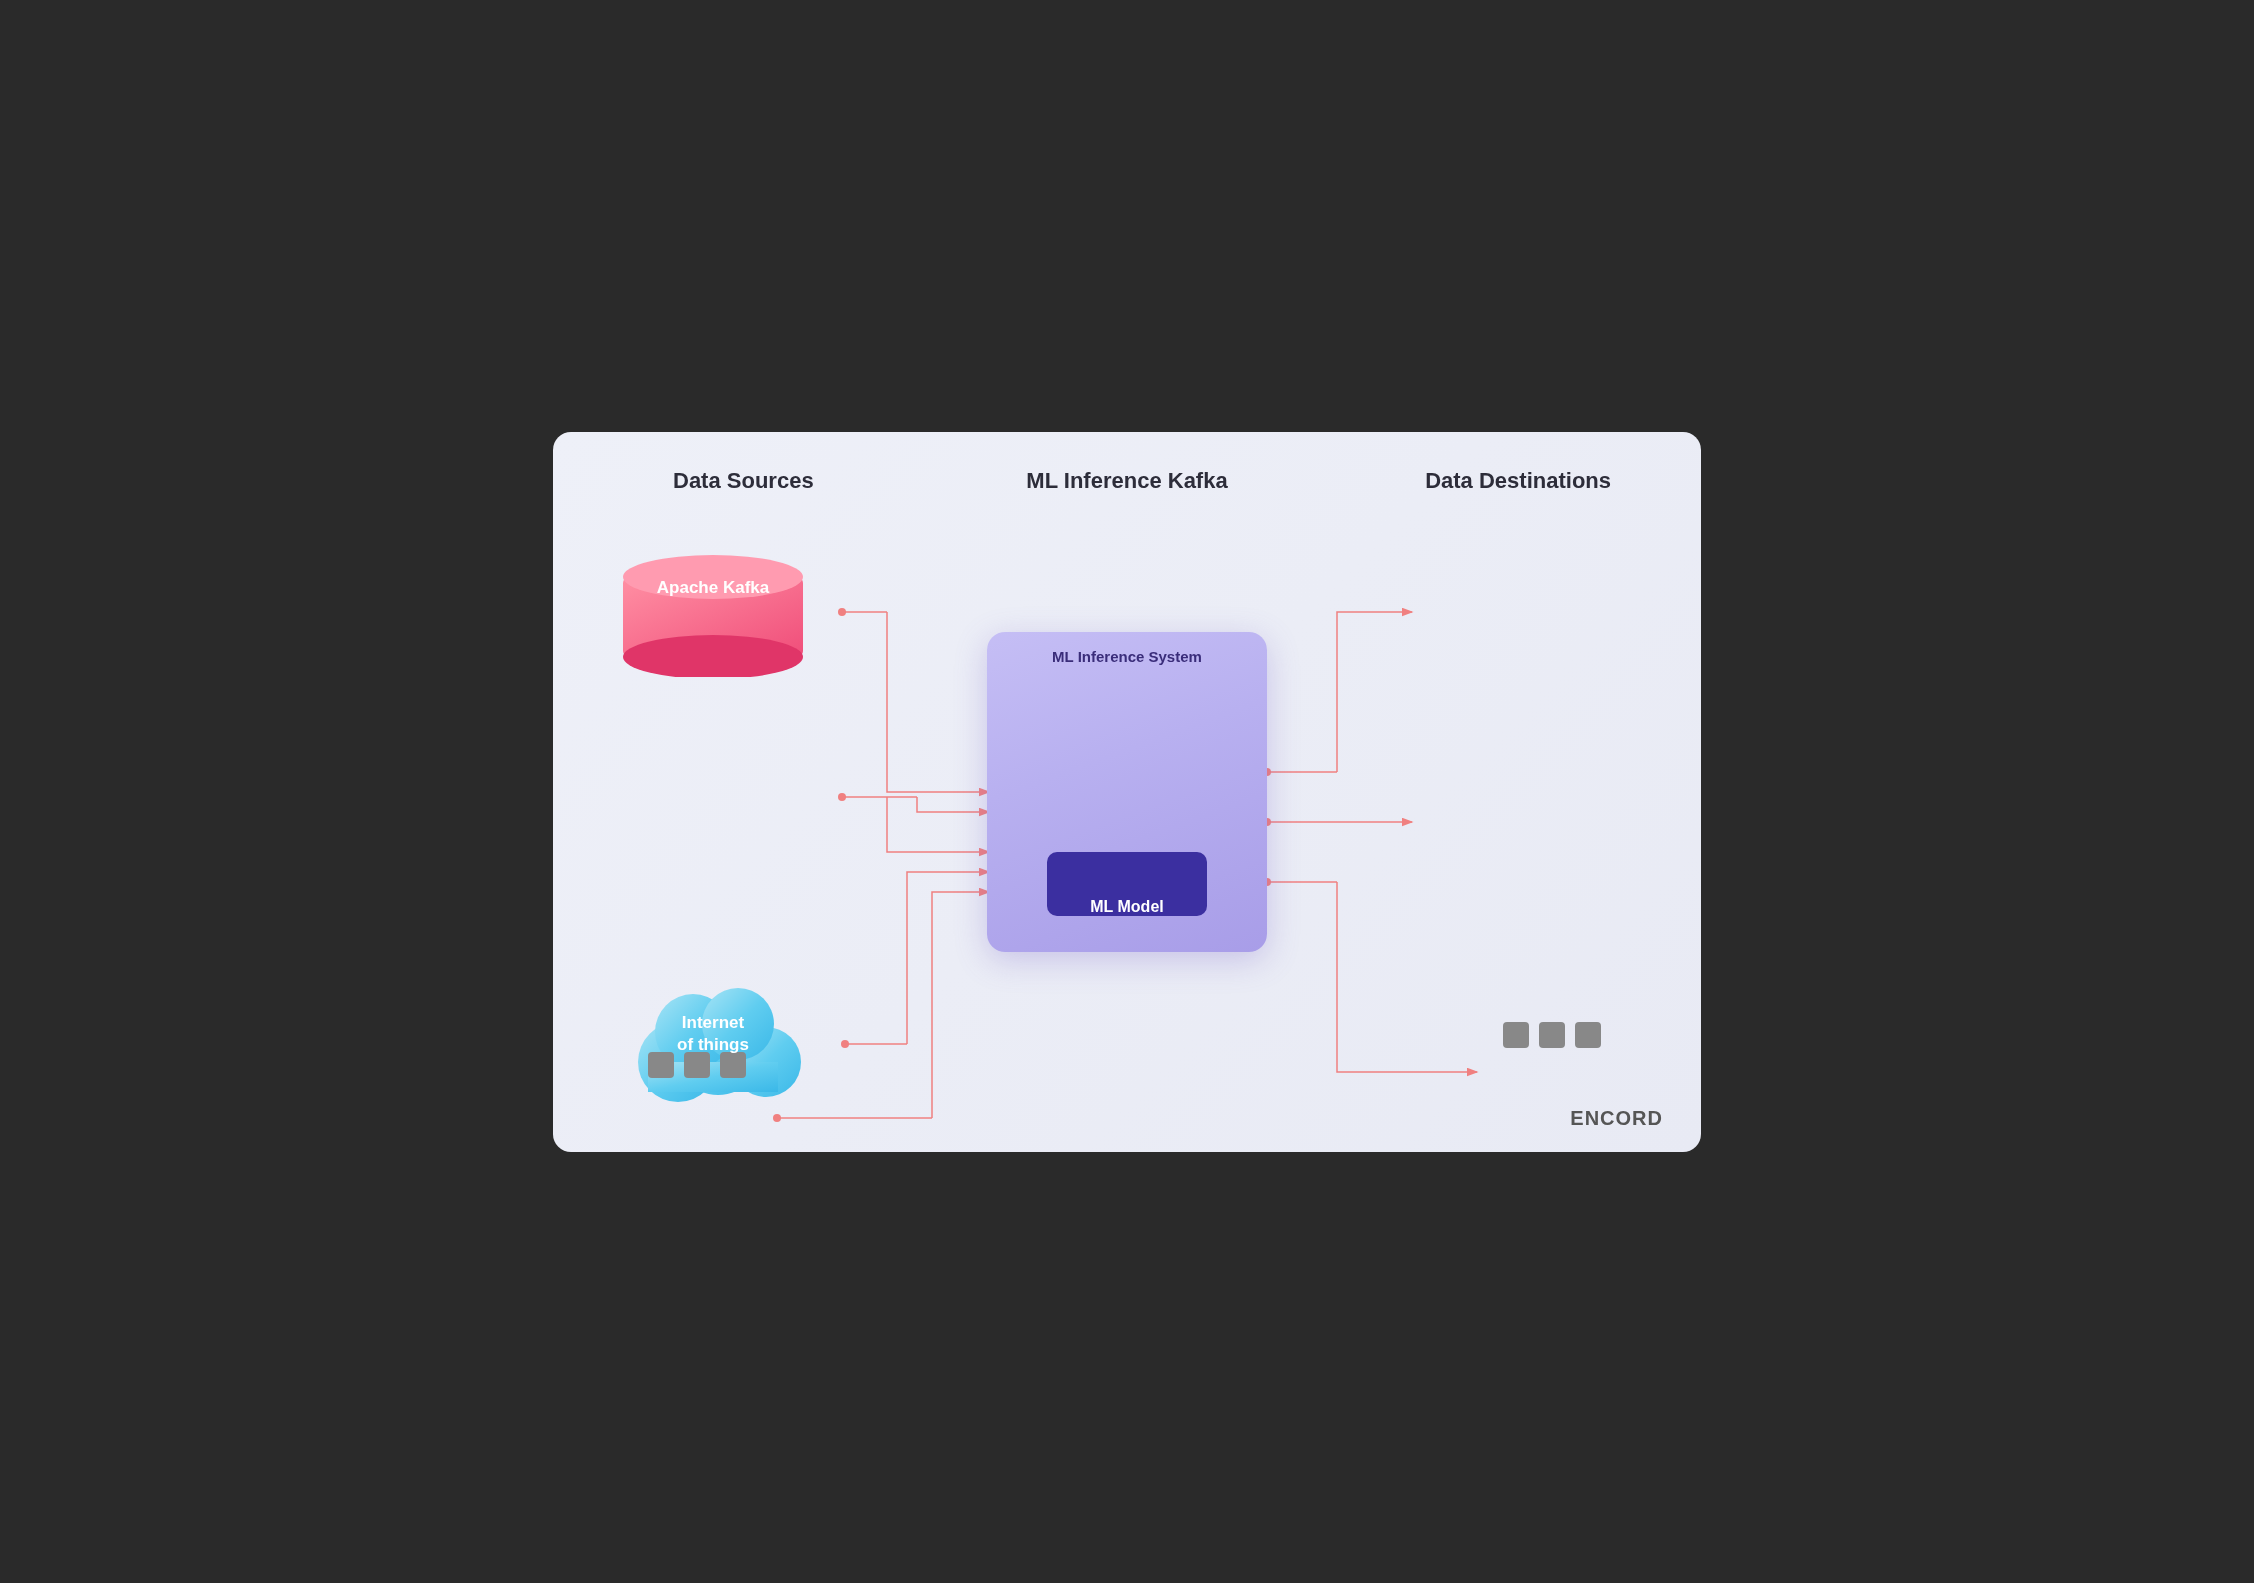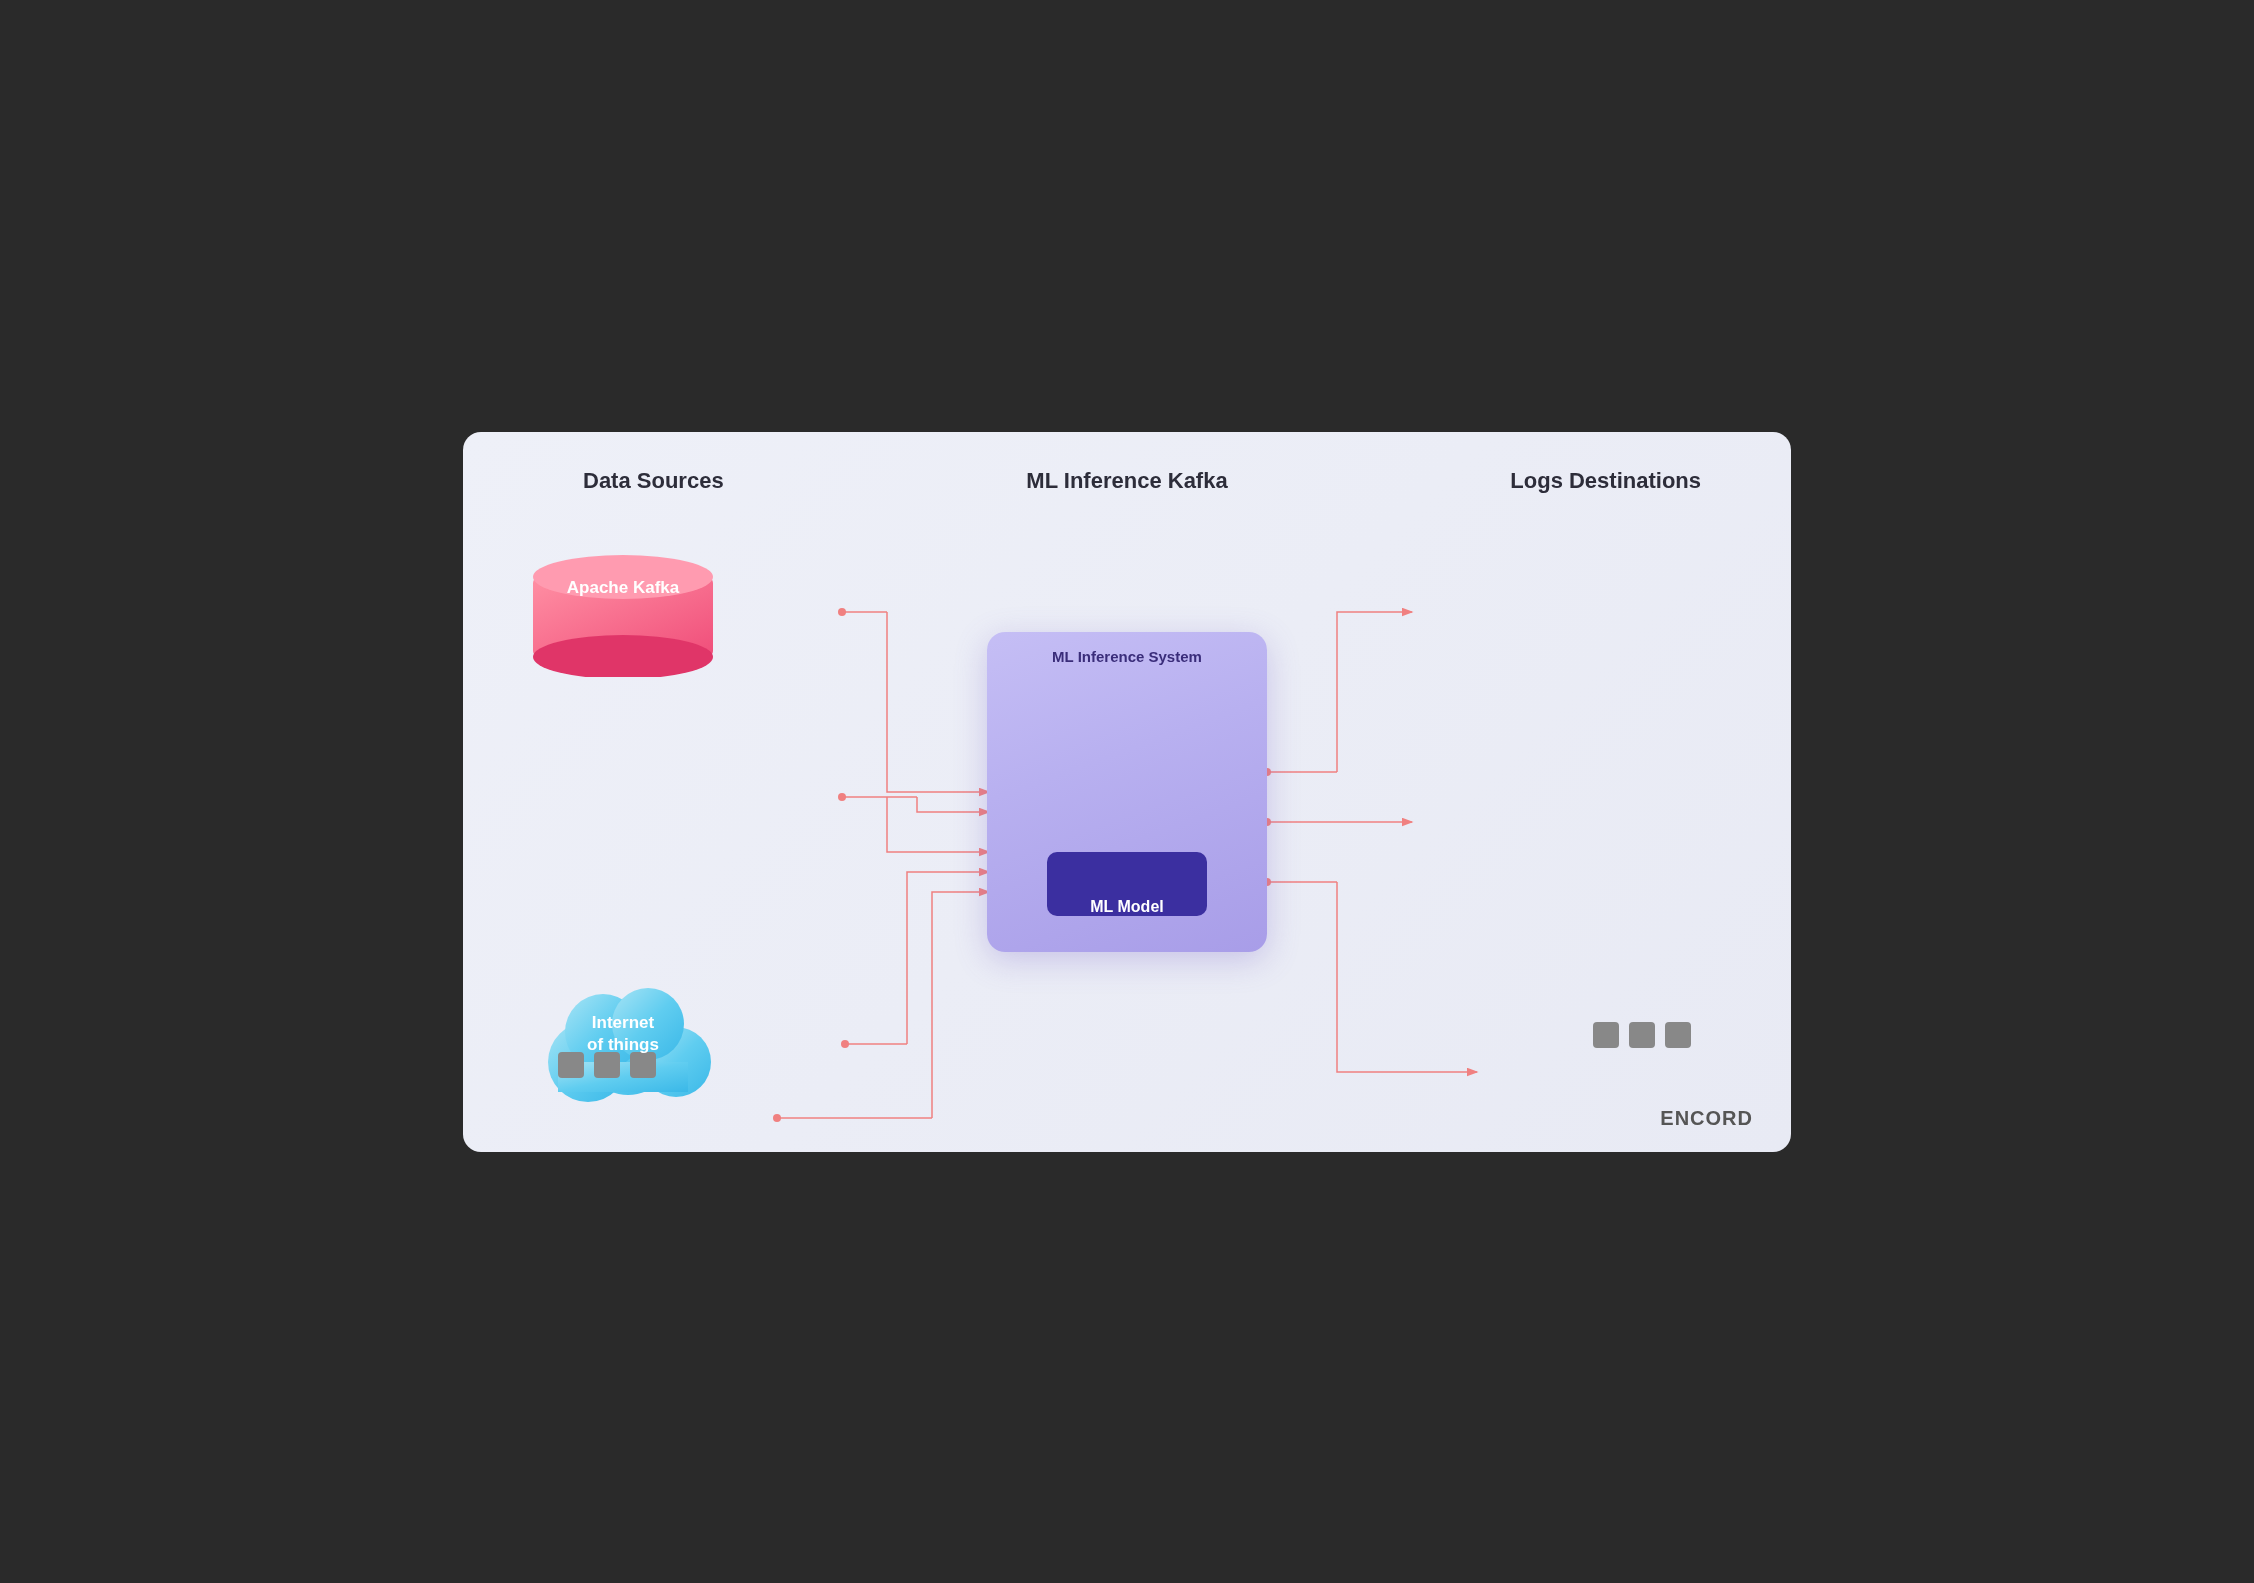--- a/index.html
+++ b/index.html
@@ -9,21 +9,21 @@
       display: flex;
       align-items: center;
       justify-content: center;
       min-height: 100vh;
       font-family: -apple-system, BlinkMacSystemFont, 'Segoe UI', sans-serif;
     }
 
     .canvas {
       background: linear-gradient(135deg, #eef0f8 0%, #e8eaf4 100%);
       border-radius: 18px;
-      width: 1328px;
+      width: 1148px;
       height: 720px;
       position: relative;
       overflow: hidden;
     }
 
     
     .col-header {
       position: absolute;
       top: 36px;
       font-size: 22px;
@@ -197,21 +197,21 @@
       pointer-events: none;
     }
   </style>
 </head>
 <body>
 
 <div class="canvas">
 
   <div class="col-header col-header-left">Data Sources</div>
   <div class="col-header col-header-center">ML Inference Kafka</div>
-  <div class="col-header col-header-right">Logs Destinations</div>
+  <div class="col-header col-header-right">Data Destinations</div>
 
   <svg class="arrows-svg" viewBox="0 0 1100 720">
     <defs>
       <marker id="arrowhead-pink" markerWidth="8" markerHeight="6" refX="7" refY="3" orient="auto">
         <polygon points="0 0, 8 3, 0 6" fill="#f08080"></polygon>
       </marker>
       <marker id="arrowhead-pink-left" markerWidth="8" markerHeight="6" refX="1" refY="3" orient="auto">
         <polygon points="8 0, 0 3, 8 6" fill="#f08080"></polygon>
       </marker>
       <marker id="arrowhead-blue" markerWidth="10" markerHeight="8" refX="9" refY="4" orient="auto">

